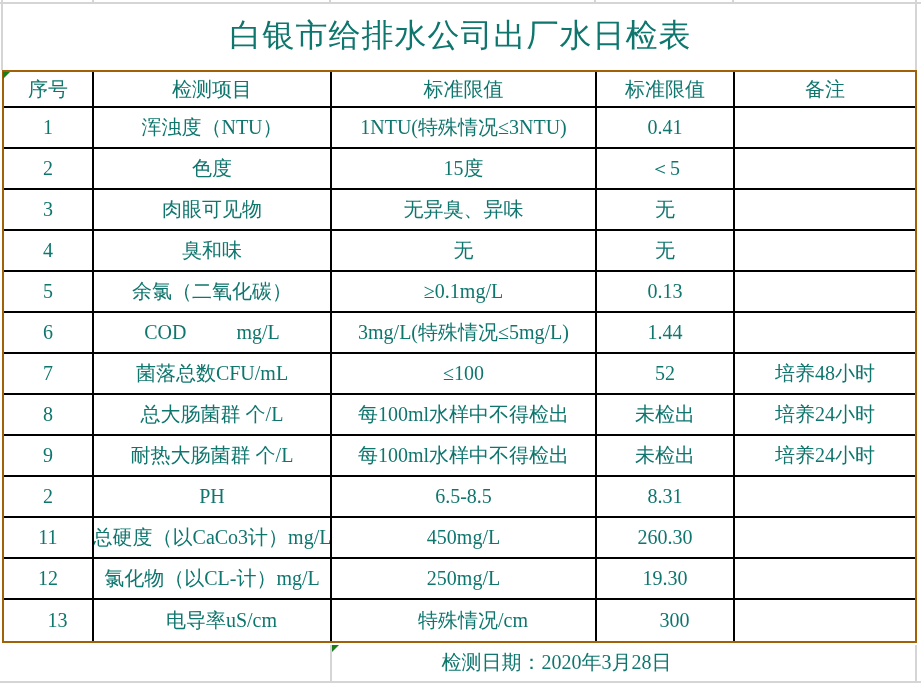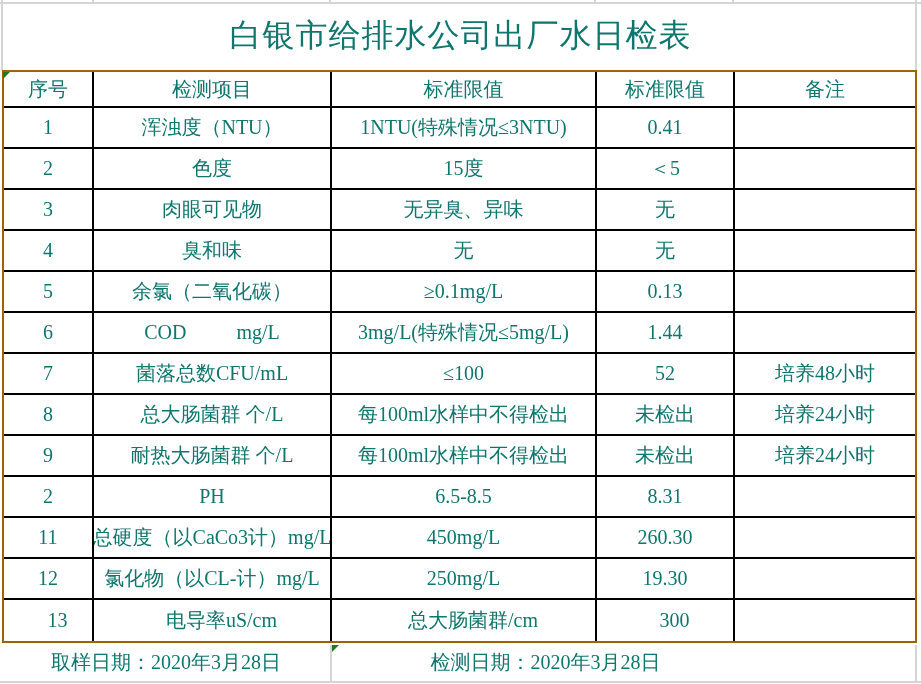--- a/index.html
+++ b/index.html
@@ -38,21 +38,21 @@
   }
   .cell.c5{border-right:none;}
   .row:last-of-type .cell{border-bottom:none;padding-left:19px;}
 
   .footer-cell{
     position:absolute;top:643px;height:38px;
     display:flex;align-items:center;justify-content:center;
     font-size:20px;white-space:pre;
   }
   .fc-sampling{left:2px;width:328px;}
-  .fc-testing{left:326px;width:403px;padding-left:18px;}
+  .fc-testing{left:337px;width:403px;padding-left:18px;}
   .fc-reporter{left:733px;width:184px;}
 
   
   .err-tri{
     position:absolute;width:0;height:0;
     border-top:7px solid #1a7d1a;border-right:7px solid transparent;
   }
   .tri-header{left:3px;top:72px;}
   .tri-footer{left:332px;top:645px;}
 </style>
@@ -177,25 +177,24 @@
       <div class="cell c1">12</div>
       <div class="cell c2">氯化物（以CL-计）mg/L</div>
       <div class="cell c3">250mg/L</div>
       <div class="cell c4">19.30</div>
       <div class="cell c5"></div>
     </div>
 
     <div class="row">
       <div class="cell c1">13</div>
       <div class="cell c2">电导率uS/cm</div>
-      <div class="cell c3">总大肠菌群/cm</div>
+      <div class="cell c3">特殊情况/cm</div>
       <div class="cell c4">300</div>
       <div class="cell c5"></div>
     </div>
   </div>
 
-  <div class="footer-cell fc-sampling">取样日期：2020年3月28日</div>
   <div class="footer-cell fc-testing">检测日期：2020年3月28日</div>
 
   <div class="err-tri tri-header"></div>
   <div class="err-tri tri-footer"></div>
 
 </div>
 
 </body></html>

